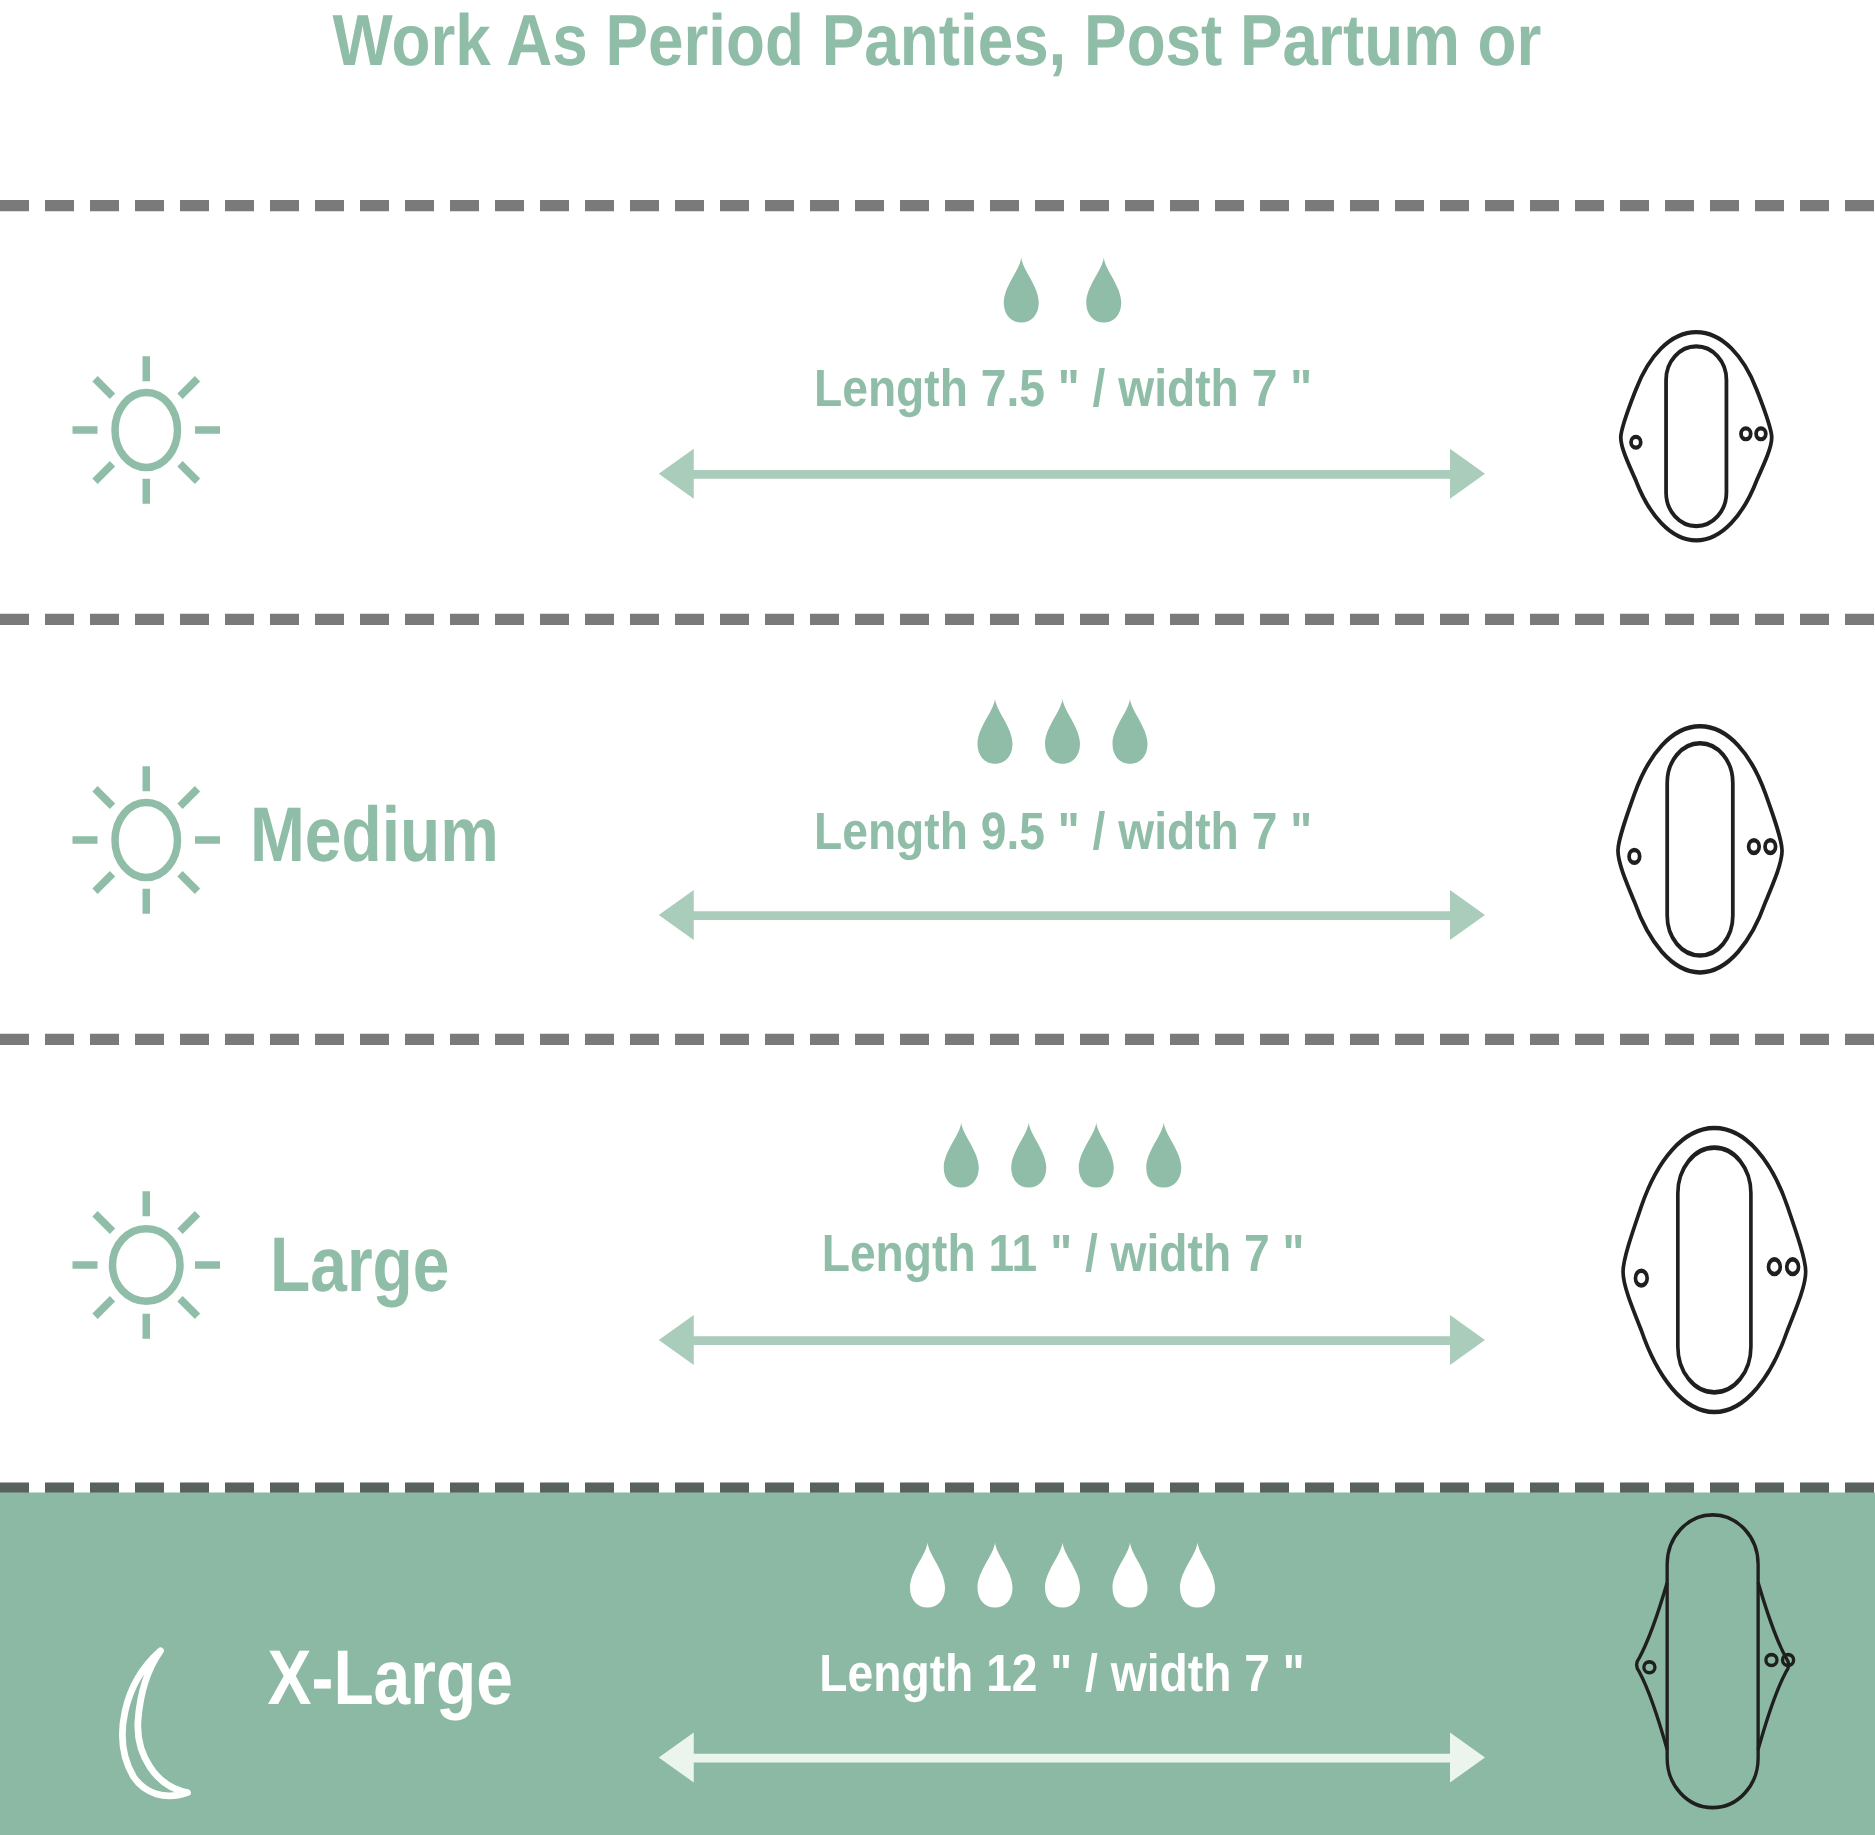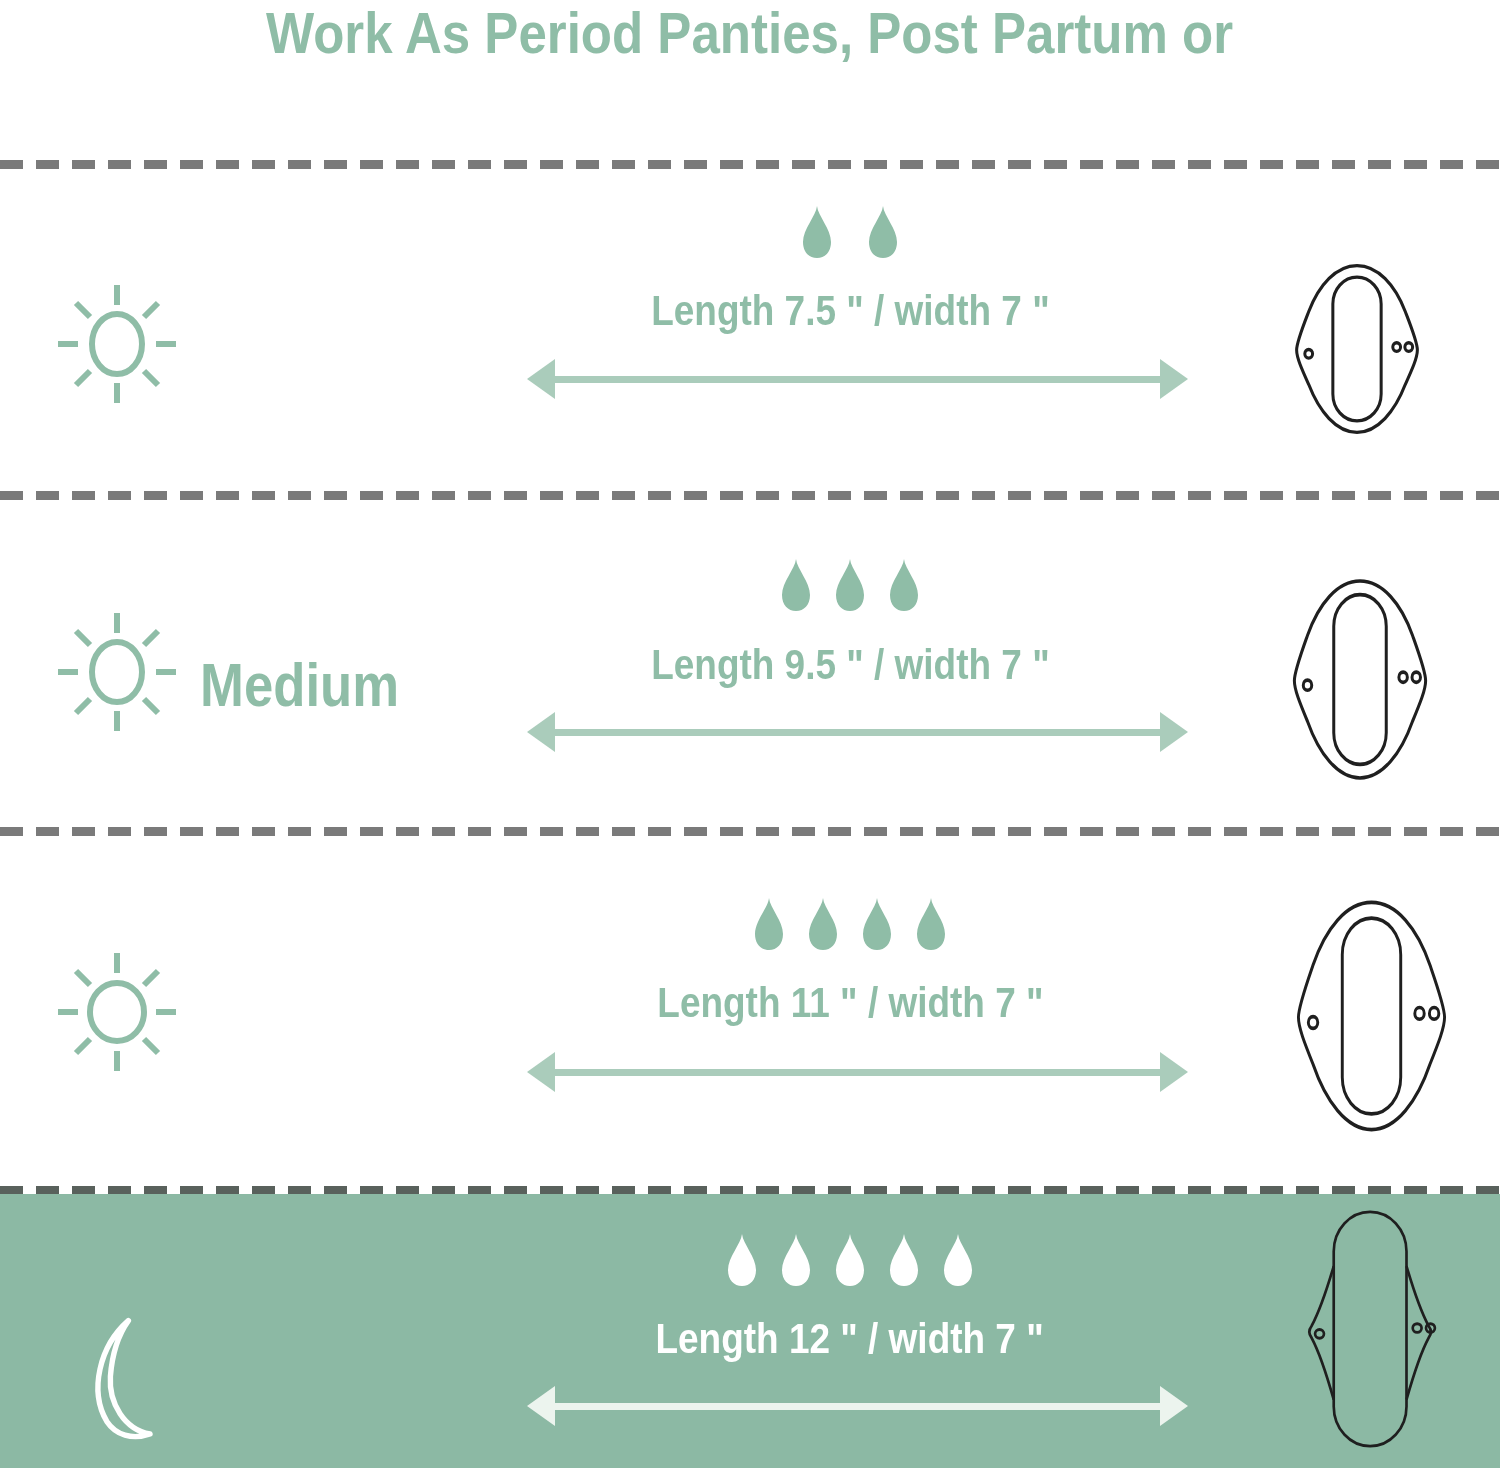--- a/index.html
+++ b/index.html
@@ -106,21 +106,21 @@
       <circle cx="126" cy="93" r="4.5"></circle>
       <circle cx="140" cy="93" r="4.5"></circle>
     </svg>
   </div>
 
   <div class="row" style="top:500px;height:327px;">
     <svg class="size-icon" style="left:52px;top:107px;" width="130" height="130" viewBox="0 0 130 130" fill="none" stroke="currentColor" stroke-width="6">
       <ellipse cx="65" cy="65" rx="25" ry="30"></ellipse>
       <path d="M65 6 V26 M65 104 V124 M6 65 H26 M104 65 H124 M24 24 L38 38 M92 38 L106 24 M24 106 L38 92 M92 92 L106 106"></path>
     </svg>
-    <div class="size-label" style="left:200px;top:154px;">
+    <div class="size-label" style="left:200px;top:138px;">
       <span class="cx-left">Medium</span>
     </div>
     <div class="drops" style="top:57px;">
         <svg width="40" height="56" viewBox="0 0 40 56">
           <path fill="currentColor" d="M20 2 C19 12 6 25 6 38 C6 48 12 54 20 54 C28 54 34 48 34 38 C34 25 21 12 20 2 Z"></path>
         </svg>
         <svg width="40" height="56" viewBox="0 0 40 56">
           <path fill="currentColor" d="M20 2 C19 12 6 25 6 38 C6 48 12 54 20 54 C28 54 34 48 34 38 C34 25 21 12 20 2 Z"></path>
         </svg>
         <svg width="40" height="56" viewBox="0 0 40 56">
@@ -142,20 +142,23 @@
       <circle cx="126" cy="93" r="4.5"></circle>
       <circle cx="140" cy="93" r="4.5"></circle>
     </svg>
   </div>
 
   <div class="row" style="top:836px;height:350px;">
     <svg class="size-icon" style="left:52px;top:111px;" width="130" height="130" viewBox="0 0 130 130" fill="none" stroke="currentColor" stroke-width="6">
       <ellipse cx="65" cy="65" rx="27" ry="29"></ellipse>
       <path d="M65 6 V26 M65 104 V124 M6 65 H26 M104 65 H124 M24 24 L38 38 M92 38 L106 24 M24 106 L38 92 M92 92 L106 106"></path>
     </svg>
+    <div class="size-label" style="left:216px;top:146px;">
+      <span class="cx-left">Large</span>
+    </div>
     <div class="drops" style="top:60px;">
         <svg width="40" height="56" viewBox="0 0 40 56">
           <path fill="currentColor" d="M20 2 C19 12 6 25 6 38 C6 48 12 54 20 54 C28 54 34 48 34 38 C34 25 21 12 20 2 Z"></path>
         </svg>
         <svg width="40" height="56" viewBox="0 0 40 56">
           <path fill="currentColor" d="M20 2 C19 12 6 25 6 38 C6 48 12 54 20 54 C28 54 34 48 34 38 C34 25 21 12 20 2 Z"></path>
         </svg>
         <svg width="40" height="56" viewBox="0 0 40 56">
           <path fill="currentColor" d="M20 2 C19 12 6 25 6 38 C6 48 12 54 20 54 C28 54 34 48 34 38 C34 25 21 12 20 2 Z"></path>
         </svg>
@@ -177,20 +180,23 @@
       <circle cx="24" cy="100" r="4.5"></circle>
       <circle cx="126" cy="93" r="4.5"></circle>
       <circle cx="140" cy="93" r="4.5"></circle>
     </svg>
   </div>
 
   <div class="row highlight" style="top:1194px;height:274px;">
     <svg class="size-icon" style="left:78px;top:118px;color:#ffffff;" width="90" height="136" viewBox="0 0 100 140" fill="none" stroke="currentColor" stroke-width="6" stroke-linejoin="round" stroke-linecap="round">
       <path d="M56 4 C24 32 12 82 32 116 C42 131 60 137 80 130 C52 125 34 96 36 66 C38 40 46 18 56 4 Z"></path>
     </svg>
+    <div class="size-label" style="left:214px;top:118px;">
+      <span class="cx-left">X-Large</span>
+    </div>
     <div class="drops" style="top:38px;">
         <svg width="40" height="56" viewBox="0 0 40 56">
           <path fill="currentColor" d="M20 2 C19 12 6 25 6 38 C6 48 12 54 20 54 C28 54 34 48 34 38 C34 25 21 12 20 2 Z"></path>
         </svg>
         <svg width="40" height="56" viewBox="0 0 40 56">
           <path fill="currentColor" d="M20 2 C19 12 6 25 6 38 C6 48 12 54 20 54 C28 54 34 48 34 38 C34 25 21 12 20 2 Z"></path>
         </svg>
         <svg width="40" height="56" viewBox="0 0 40 56">
           <path fill="currentColor" d="M20 2 C19 12 6 25 6 38 C6 48 12 54 20 54 C28 54 34 48 34 38 C34 25 21 12 20 2 Z"></path>
         </svg>

